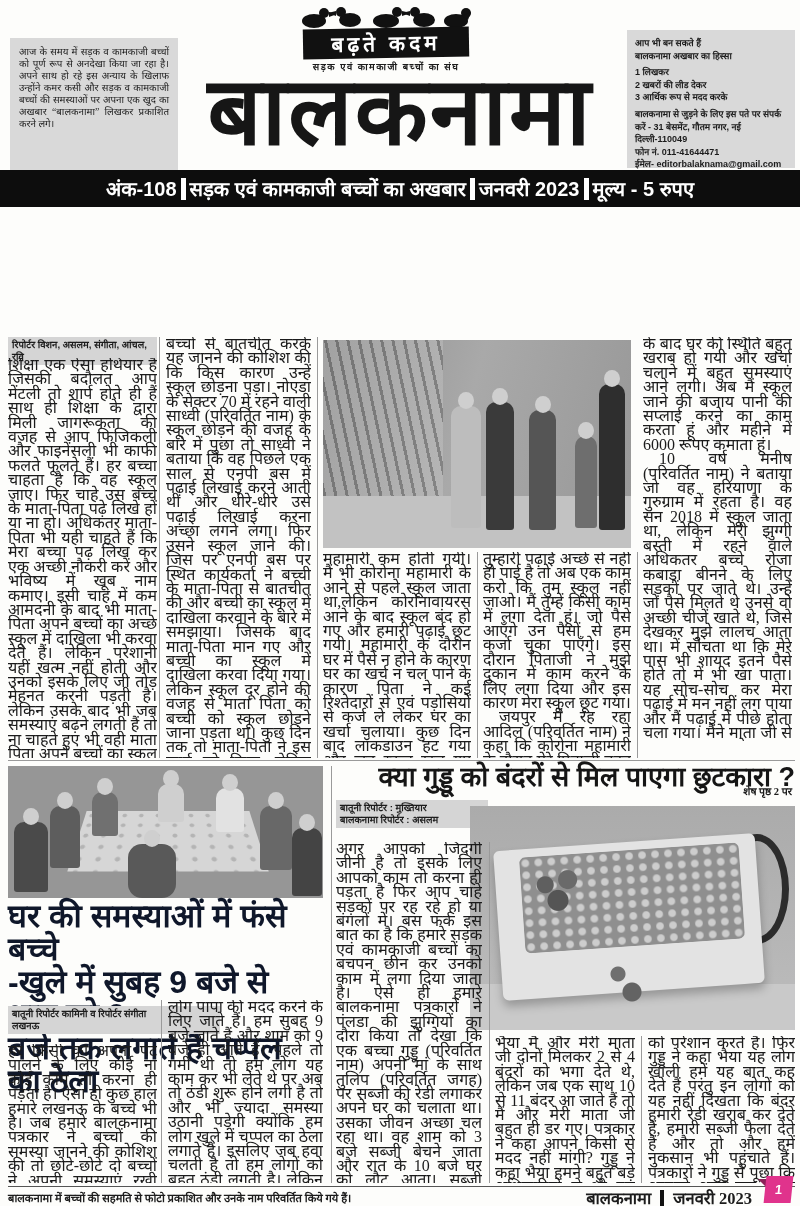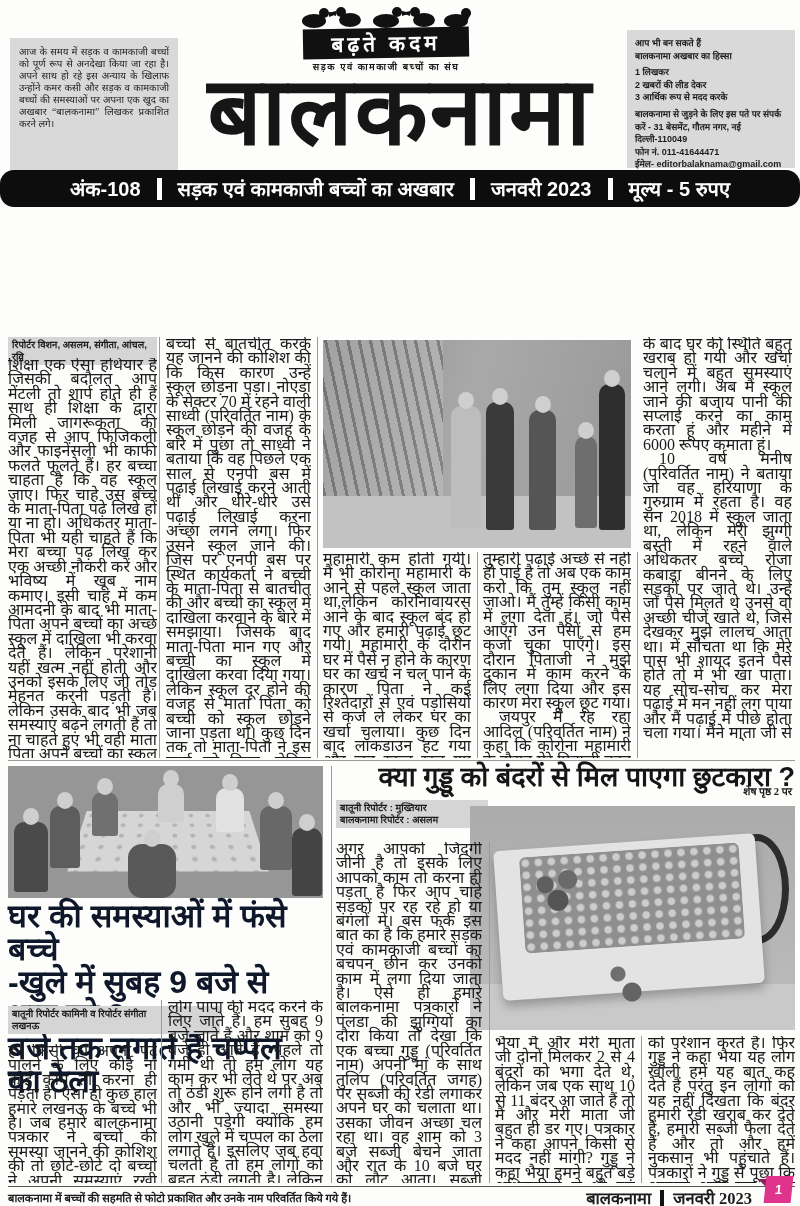--- a/index.html
+++ b/index.html
@@ -19,22 +19,22 @@
             display:flex;align-items:center;justify-content:center;font-size:21px;font-weight:900;
             letter-spacing:4px;transform:rotate(-1deg);}
   .logo-sub{left:268px;top:60px;width:236px;text-align:center;font-size:9.5px;font-weight:700;
             letter-spacing:1.5px;}
   .big-title{left:160px;top:58px;width:480px;height:112px;text-align:center;font-size:95px;
              line-height:108px;font-weight:900;color:#161616;letter-spacing:2px;}
   .right-note{left:627px;top:30px;width:168px;height:138px;padding:7px 8px;box-sizing:border-box;
               font-size:9px;line-height:12.6px;font-weight:600;}
   .right-note .gap{height:4px;}
   .issue-bar{left:0;top:170px;width:800px;height:37px;background:#0d0d0d;color:#fff;
-             display:flex;align-items:center;justify-content:center;gap:16px;
-             font-size:20px;font-weight:700;border-radius:14px;}
+             display:flex;align-items:center;justify-content:center;gap:4px;
+             font-size:20px;font-weight:700;}
   .issue-sep{width:5px;height:22px;background:#fff;}
   
   .lead-headline{left:0;top:206px;width:800px;text-align:center;font-weight:900;color:#222;
                  font-size:47px;line-height:59px;}
   
   .byline-chip{background:#d5d5d5;font-weight:700;font-size:9.6px;line-height:12px;
                padding:2px 4px;box-sizing:border-box;}
   .more-line{font-weight:700;font-size:10.5px;text-align:right;}
   
   .photo{overflow:hidden;background:#a5a5a5;}

